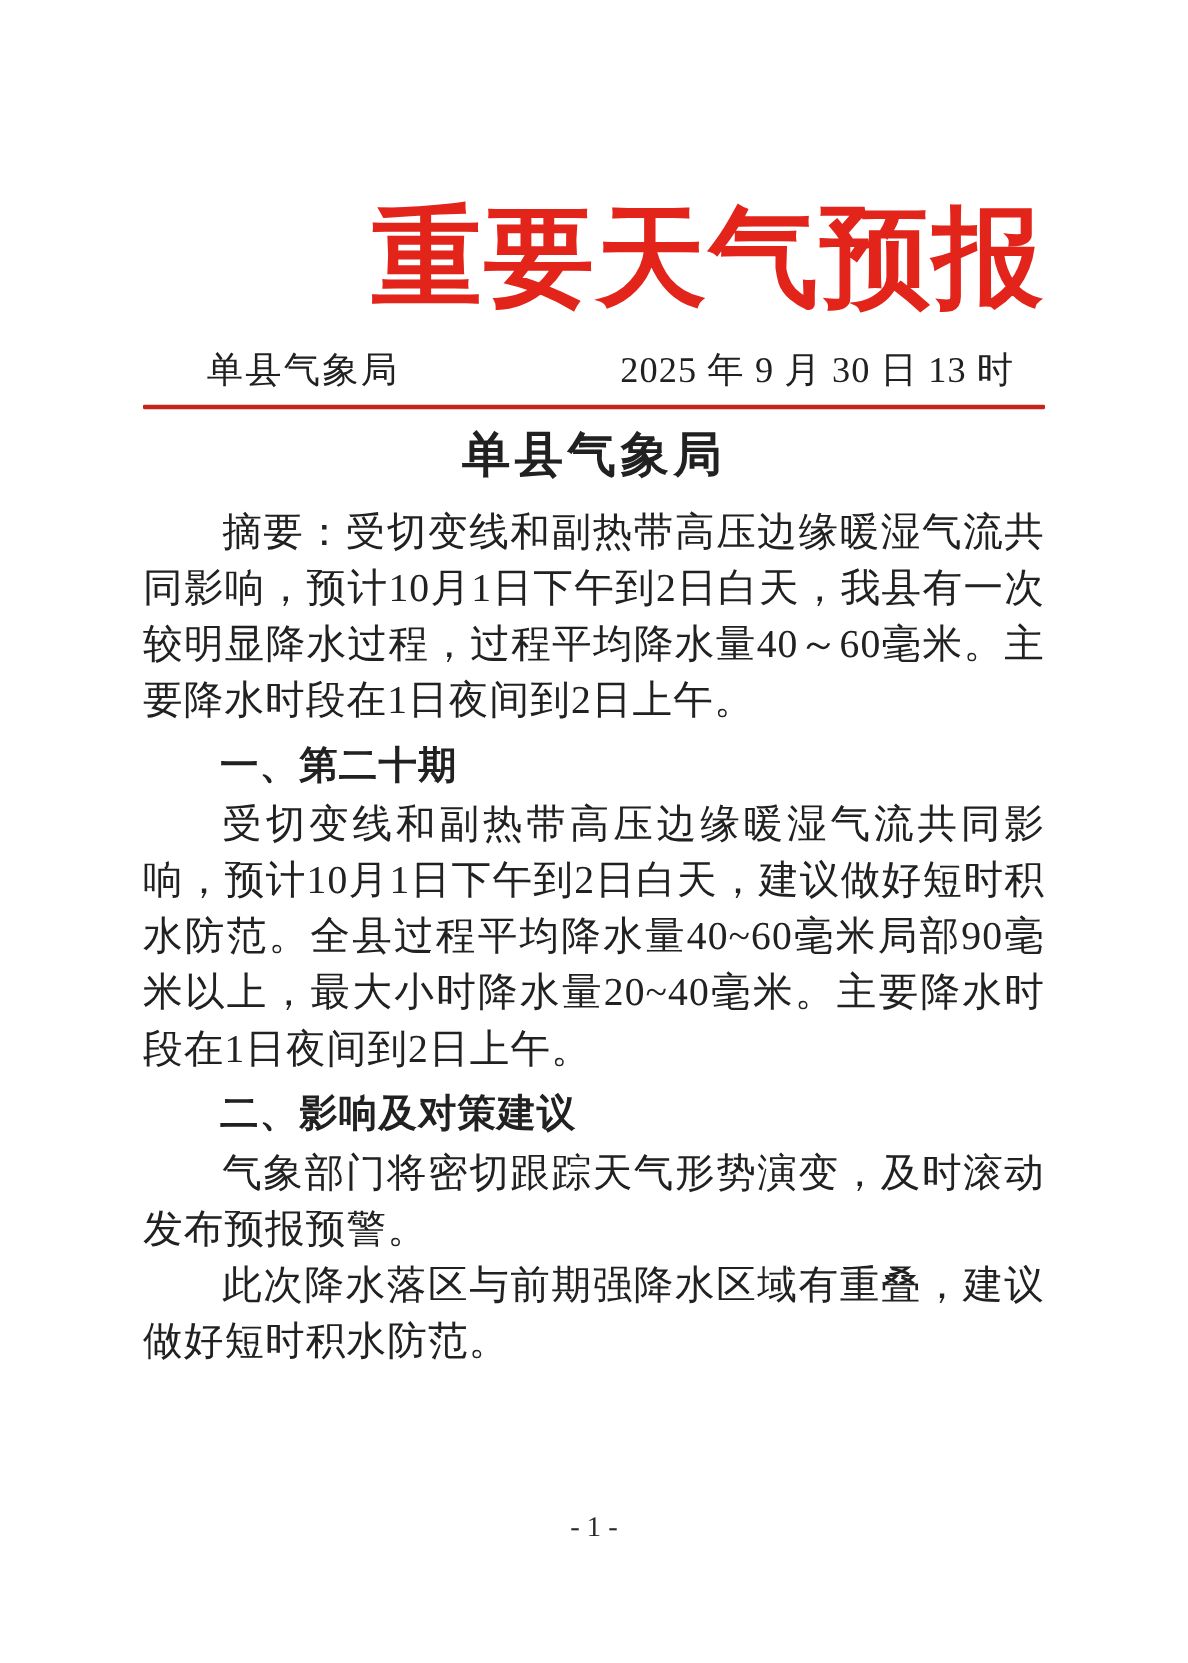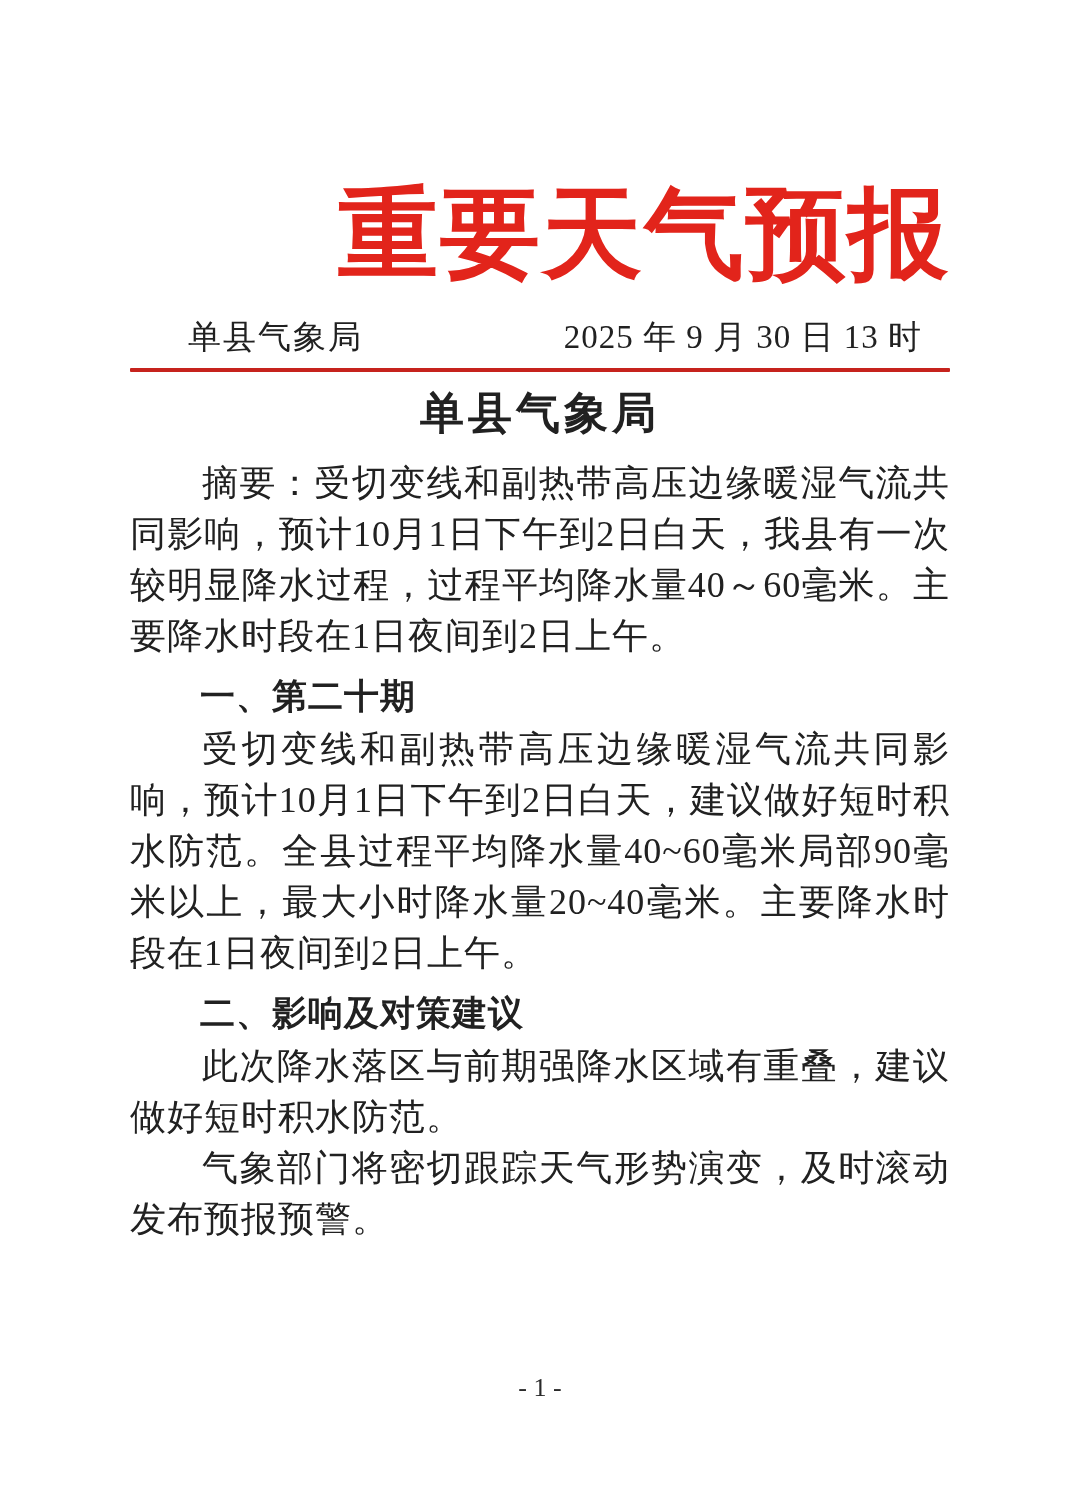--- a/index.html
+++ b/index.html
@@ -108,21 +108,21 @@
   <main>
     <div class="content">
       <h2 class="doc-heading">单县气象局</h2>
 
       <p class="para summary">摘要：受切变线和副热带高压边缘暖湿气流共同影响，预计10月1日下午到2日白天，我县有一次较明显降水过程，过程平均降水量40～60毫米。主要降水时段在1日夜间到2日上午。</p>
 
       <h3 class="sec-heading">一、第二十期</h3>
       <p class="para">受切变线和副热带高压边缘暖湿气流共同影响，预计10月1日下午到2日白天，建议做好短时积水防范。全县过程平均降水量40~60毫米局部90毫米以上，最大小时降水量20~40毫米。主要降水时段在1日夜间到2日上午。</p>
 
       <h3 class="sec-heading">二、影响及对策建议</h3>
+      <p class="para">气象部门将密切跟踪天气形势演变，及时滚动发布预报预警。</p>
       <p class="para">此次降水落区与前期强降水区域有重叠，建议做好短时积水防范。</p>
-      <p class="para">气象部门将密切跟踪天气形势演变，及时滚动发布预报预警。</p>
     </div>
   </main>
 
   <footer class="page-footer">
     <span>- 1 -</span>
   </footer>
 </div>
 
 </body></html>

